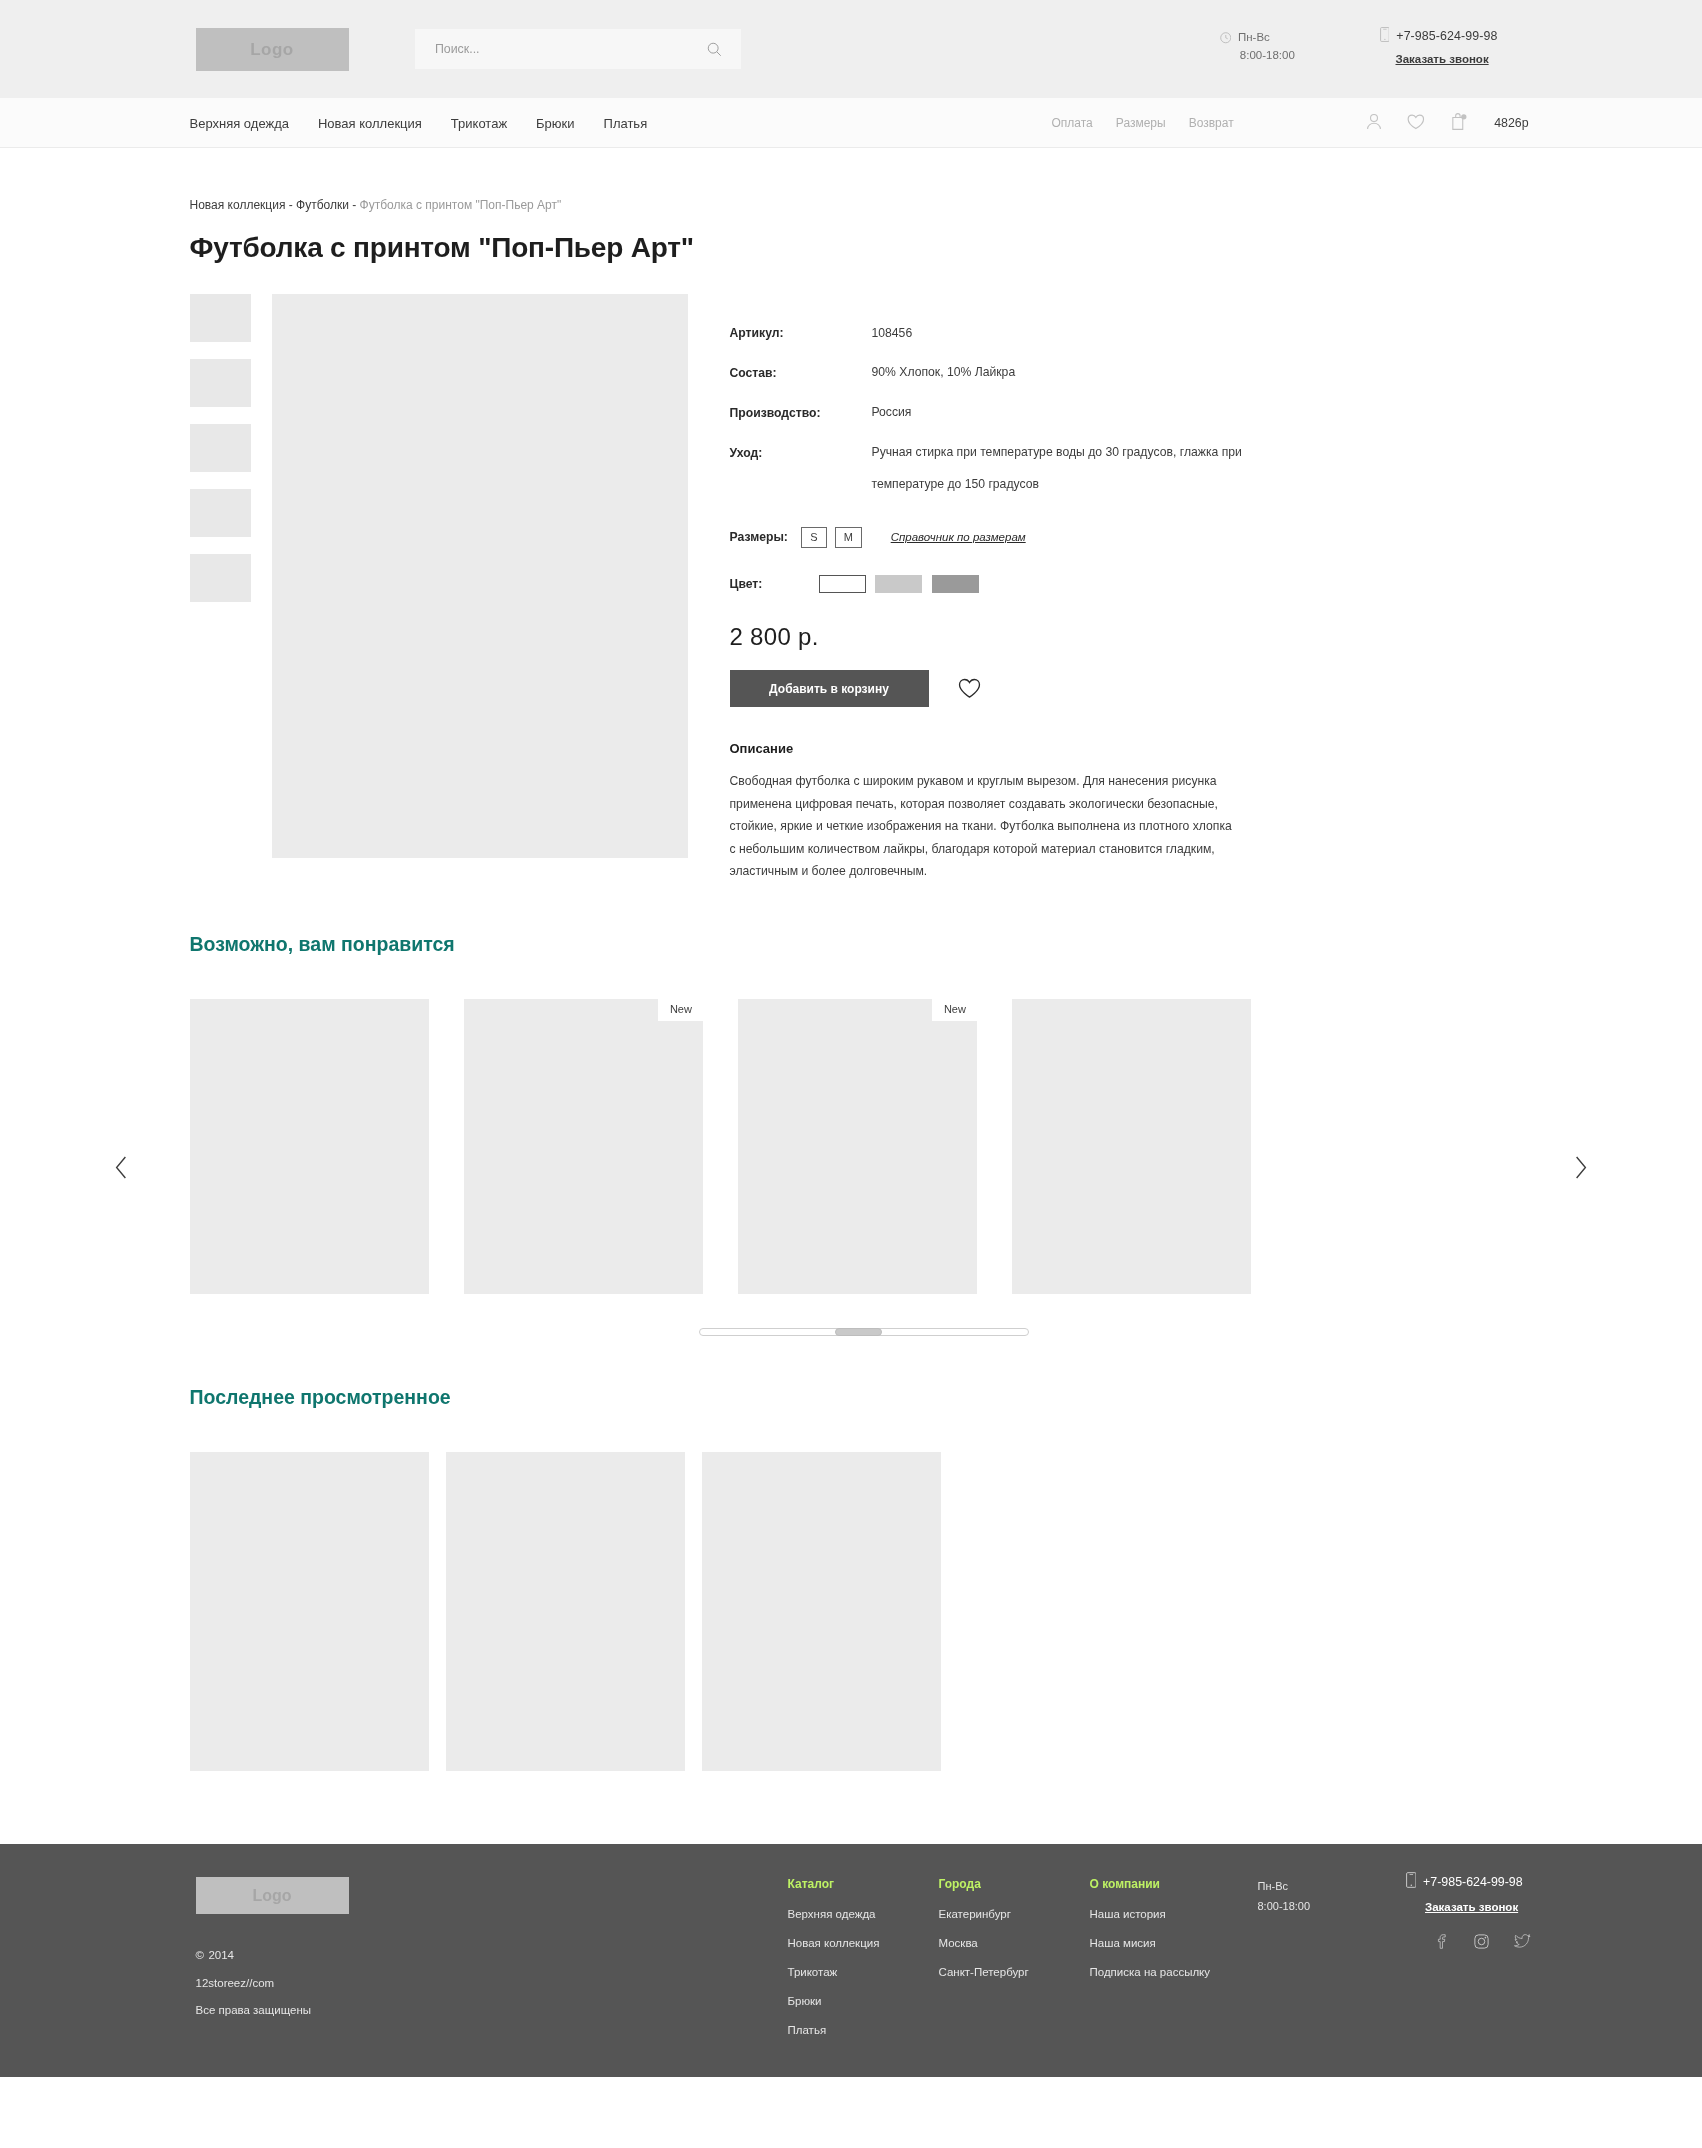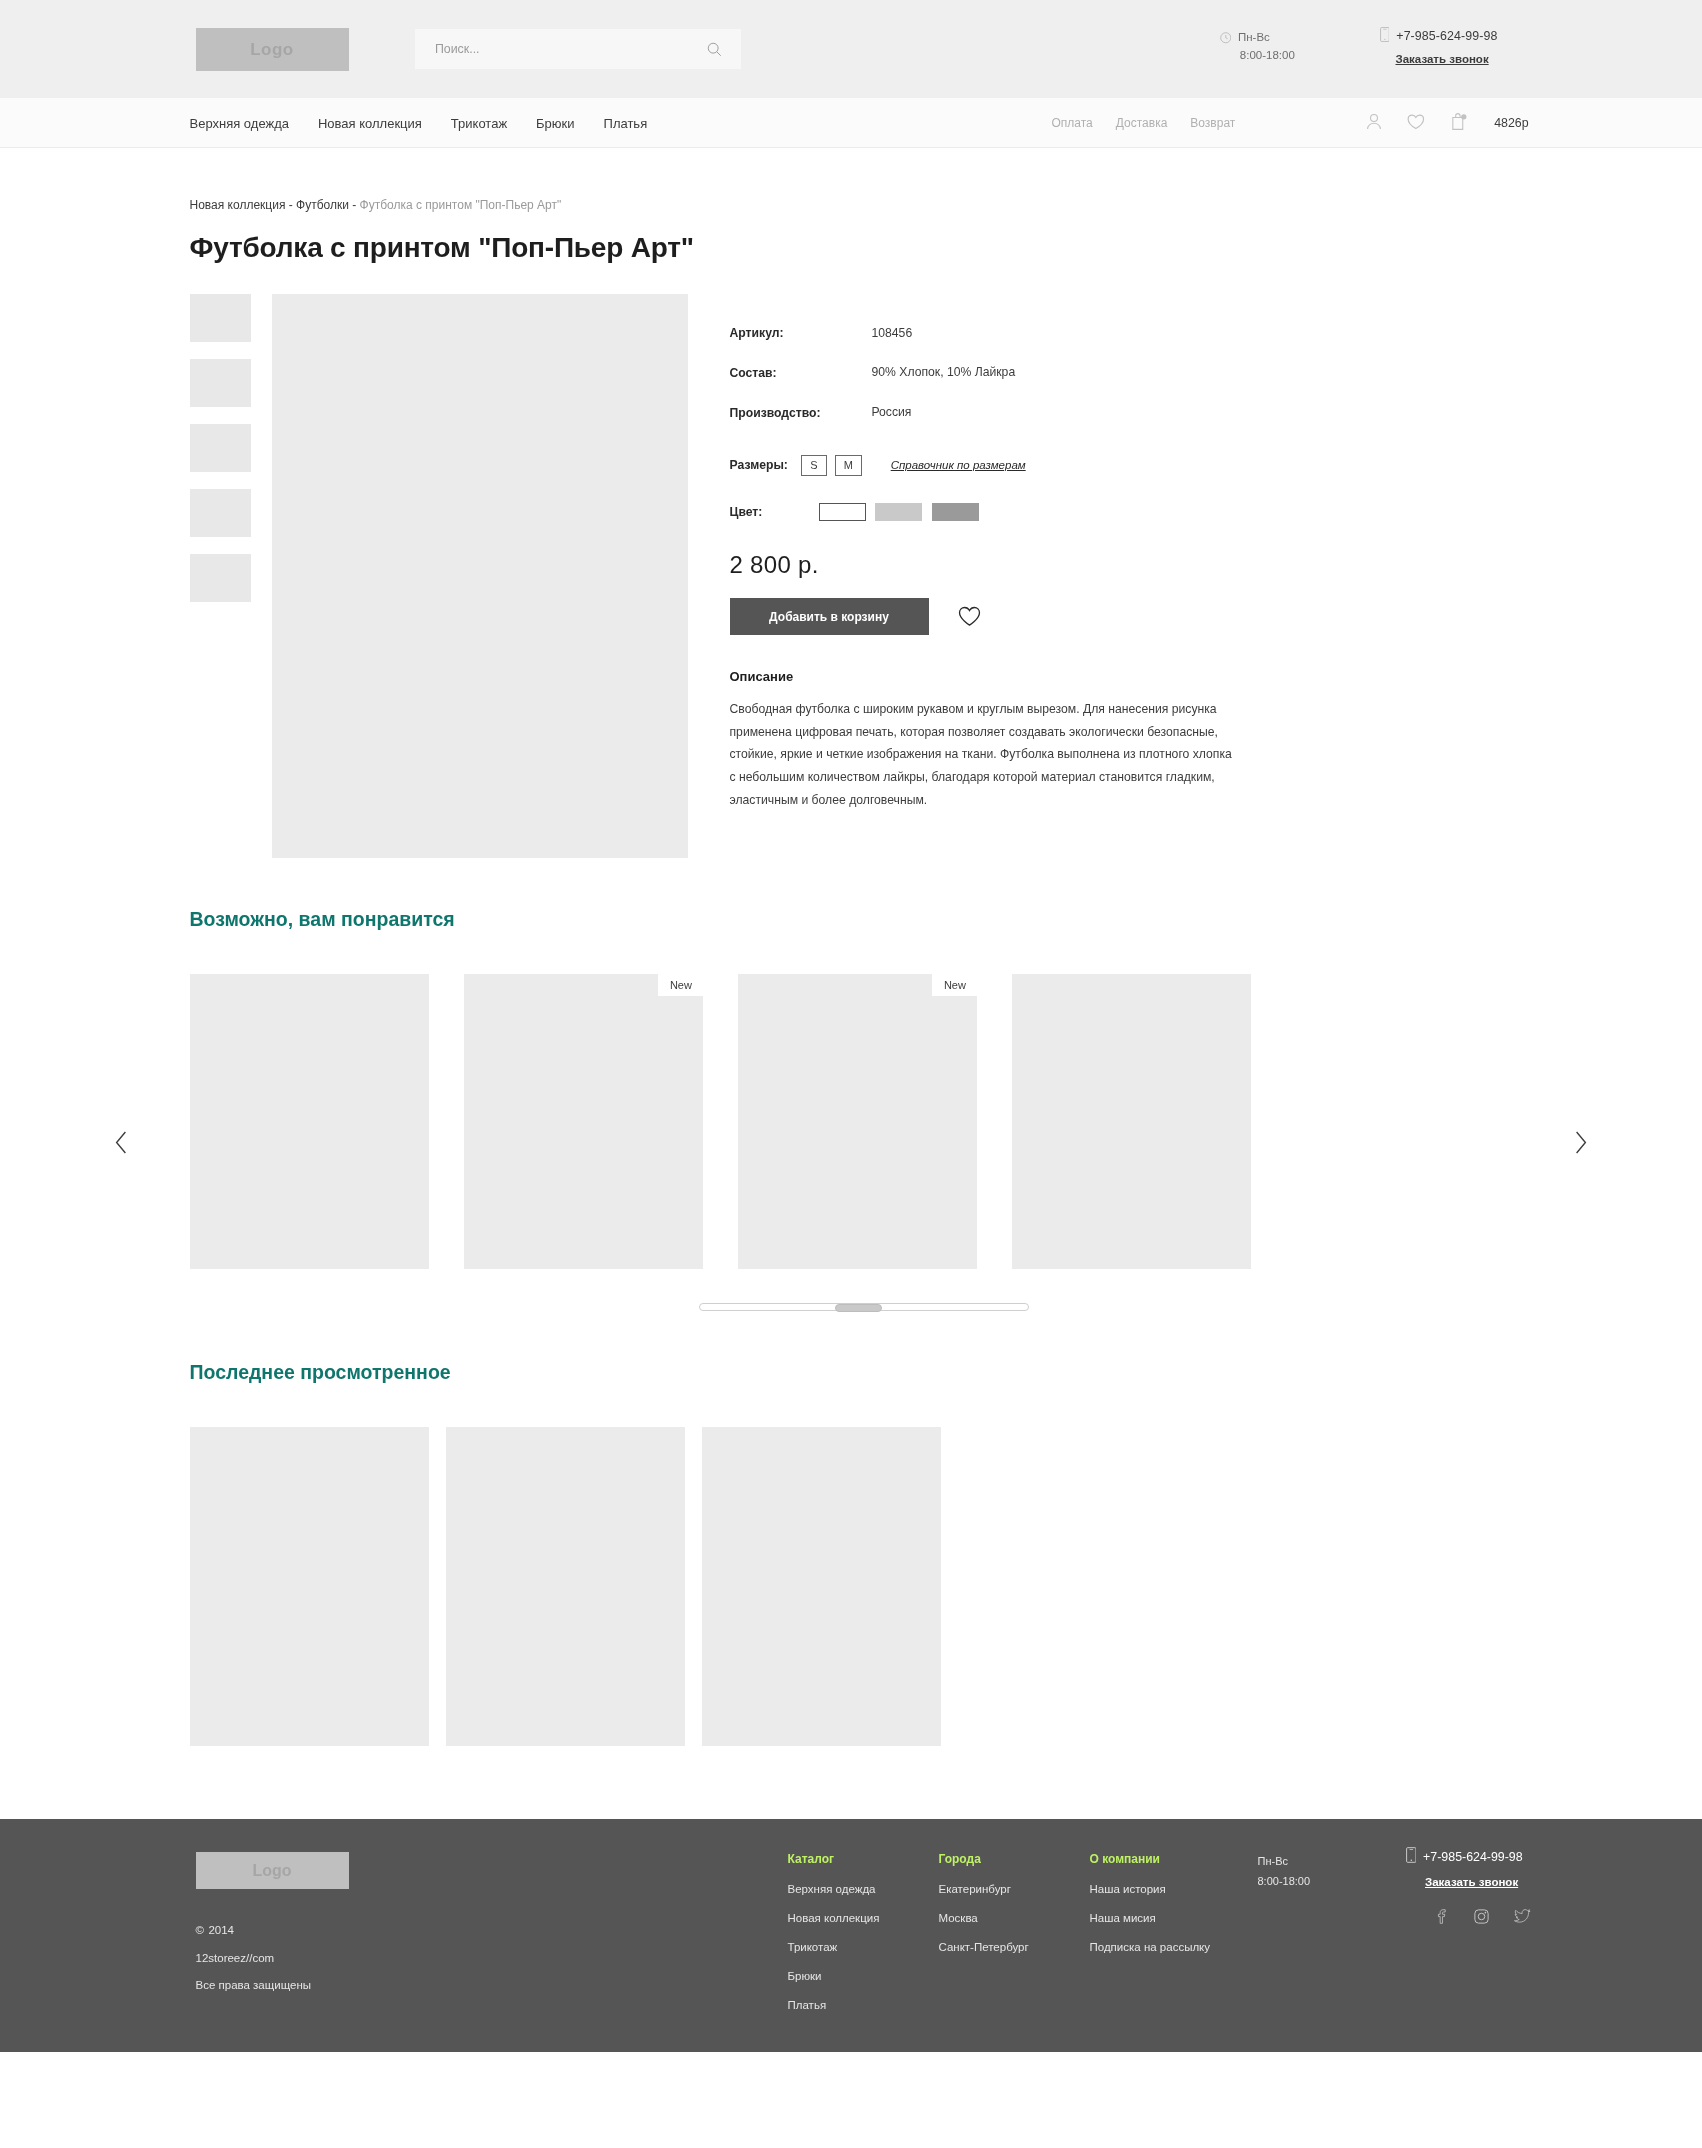--- a/index.html
+++ b/index.html
@@ -325,21 +325,21 @@
   <div class="navbar-inner">
     <div class="nav-main">
       <a>Верхняя одежда</a>
       <a>Новая коллекция</a>
       <a>Трикотаж</a>
       <a>Брюки</a>
       <a>Платья</a>
     </div>
     <div class="nav-sec">
       <a>Оплата</a>
-      <a>Доставка</a>
+      <a>Размеры</a>
       <a>Возврат</a>
     </div>
     <div class="nav-icons">
       <span>
         <svg width="16" height="17" viewBox="0 0 18 19">
             <circle cx="9" cy="5.5" r="3.9" fill="none" stroke="#c2c2c2" stroke-width="1.2"></circle>
             <path d="M1.8 18c0-4 3.2-6.6 7.2-6.6s7.2 2.6 7.2 6.6" fill="none" stroke="#c2c2c2" stroke-width="1.2"></path>
           </svg>
       </span>
       <span>
@@ -386,20 +386,24 @@
         <div class="spec-value">108456</div>
       </div>
       <div class="spec-row">
         <div class="spec-label">Состав:</div>
         <div class="spec-value">90% Хлопок, 10% Лайкра</div>
       </div>
       <div class="spec-row">
         <div class="spec-label">Производство:</div>
         <div class="spec-value">Россия</div>
       </div>
+      <div class="spec-row care">
+        <div class="spec-label">Уход:</div>
+        <div class="spec-value">Ручная стирка при температуре воды до 30 градусов, глажка при температуре до 150 градусов</div>
+      </div>
 
       <div class="sizes-row">
         <div class="sizes-label">Размеры:</div>
         <div class="size-btn">S</div>
         <div class="size-btn">M</div>
         <span class="size-guide">Справочник по размерам</span>
       </div>
 
       <div class="colors-row">
         <div class="colors-label">Цвет:</div>

